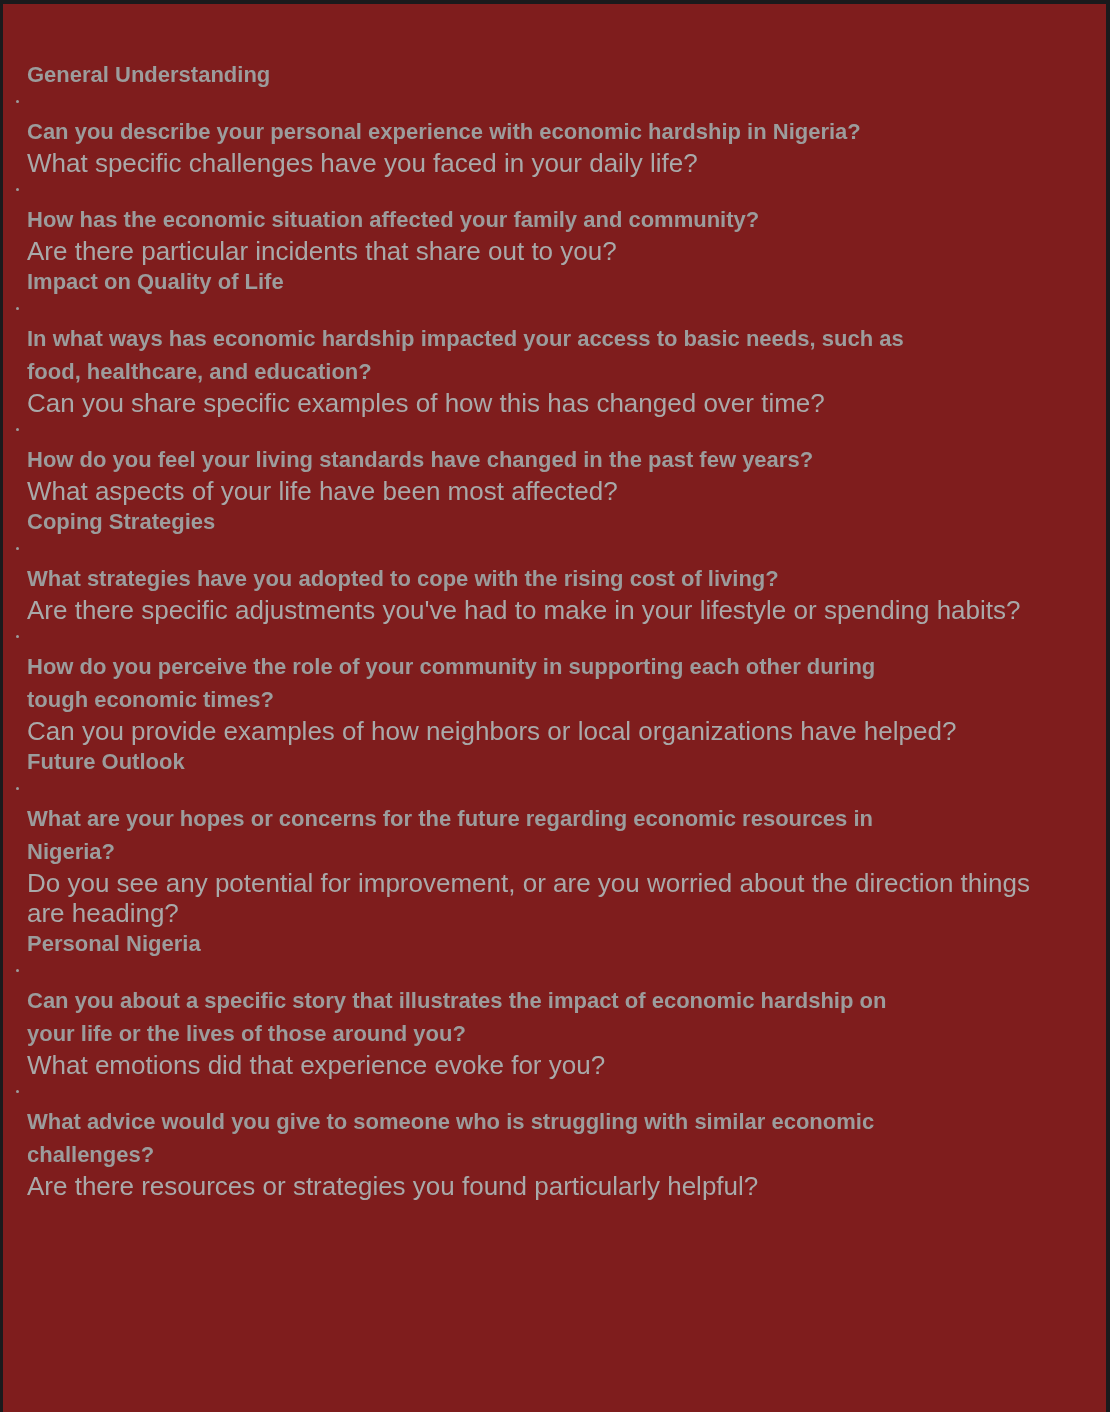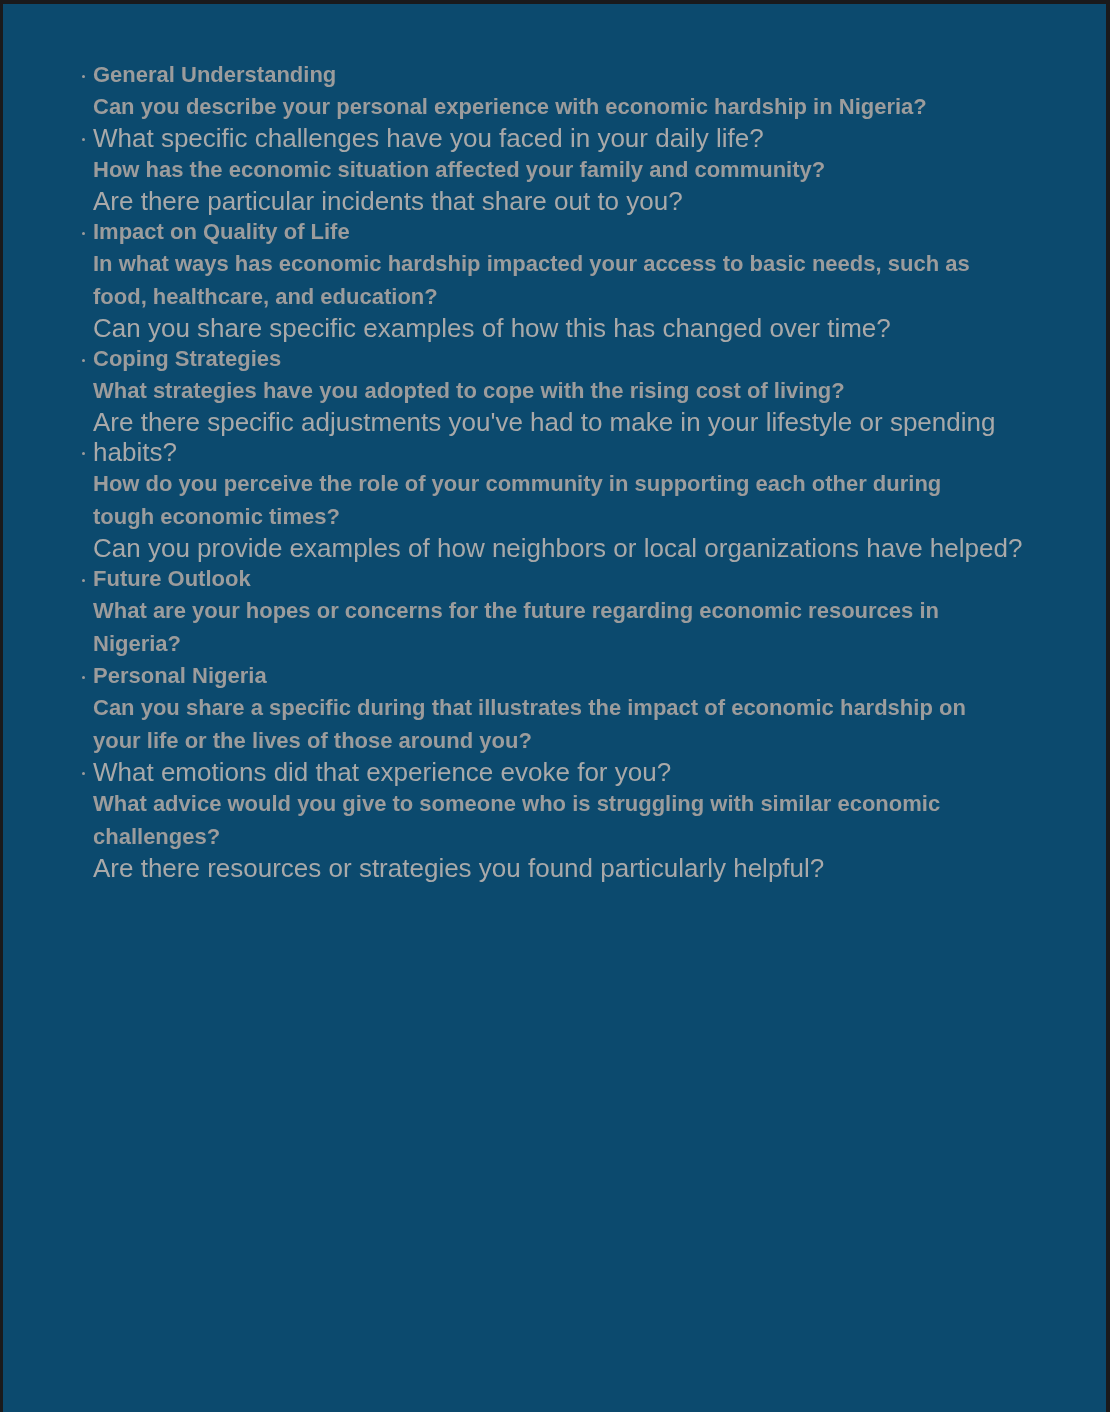--- a/index.html
+++ b/index.html
@@ -9,31 +9,32 @@
     background: #1a1a1c;
     font-family: "Liberation Sans", "DejaVu Sans", sans-serif;
     overflow: hidden;
   }
   .page {
     position: absolute;
     top: 4px;
     left: 3px;
     right: 4px;
     bottom: 0;
-    background: #0c4a6e;
-    padding: 55px 66px 0 90px;
+    background: #7f1d1d;
+    padding: 55px 66px 0 24px;
   }
   .heading {
     font-size: 22px;
     font-weight: 700;
     line-height: 31px;
     color: #9c9c9c;
   }
   .item {
     position: relative;
+    margin-top: 25px;
   }
   .bullet {
     position: absolute;
     left: -11px;
     top: -15px;
     width: 3px;
     height: 3px;
     border-radius: 50%;
     background: #9c9c9c;
   }
@@ -73,20 +74,25 @@
 
   <div class="heading">Impact on Quality of Life</div>
 
   <div class="item">
     <div class="bullet"></div>
     <div class="question">In what ways has economic hardship impacted your access to basic needs, such as
 food, healthcare, and education?</div>
     <div class="followup">Can you share specific examples of how this has changed over time?</div>
   </div>
 
+  <div class="item">
+    <div class="bullet"></div>
+    <div class="question">How do you feel your living standards have changed in the past few years?</div>
+    <div class="followup">What aspects of your life have been most affected?</div>
+  </div>
 
   <div class="heading">Coping Strategies</div>
 
   <div class="item">
     <div class="bullet"></div>
     <div class="question">What strategies have you adopted to cope with the rising cost of living?</div>
     <div class="followup">Are there specific adjustments you've had to make in your lifestyle or spending habits?</div>
   </div>
 
   <div class="item">
@@ -95,28 +101,30 @@
 tough economic times?</div>
     <div class="followup">Can you provide examples of how neighbors or local organizations have helped?</div>
   </div>
 
   <div class="heading">Future Outlook</div>
 
   <div class="item">
     <div class="bullet"></div>
     <div class="question">What are your hopes or concerns for the future regarding economic resources in
 Nigeria?</div>
+    <div class="followup">Do you see any potential for improvement, or are you worried about the direction things
+are heading?</div>
   </div>
 
 
   <div class="heading">Personal Nigeria</div>
 
   <div class="item">
     <div class="bullet"></div>
-    <div class="question">Can you share a specific during that illustrates the impact of economic hardship on
+    <div class="question">Can you about a specific story that illustrates the impact of economic hardship on
 your life or the lives of those around you?</div>
     <div class="followup">What emotions did that experience evoke for you?</div>
   </div>
 
   <div class="item">
     <div class="bullet"></div>
     <div class="question">What advice would you give to someone who is struggling with similar economic
 challenges?</div>
     <div class="followup">Are there resources or strategies you found particularly helpful?</div>
   </div>

